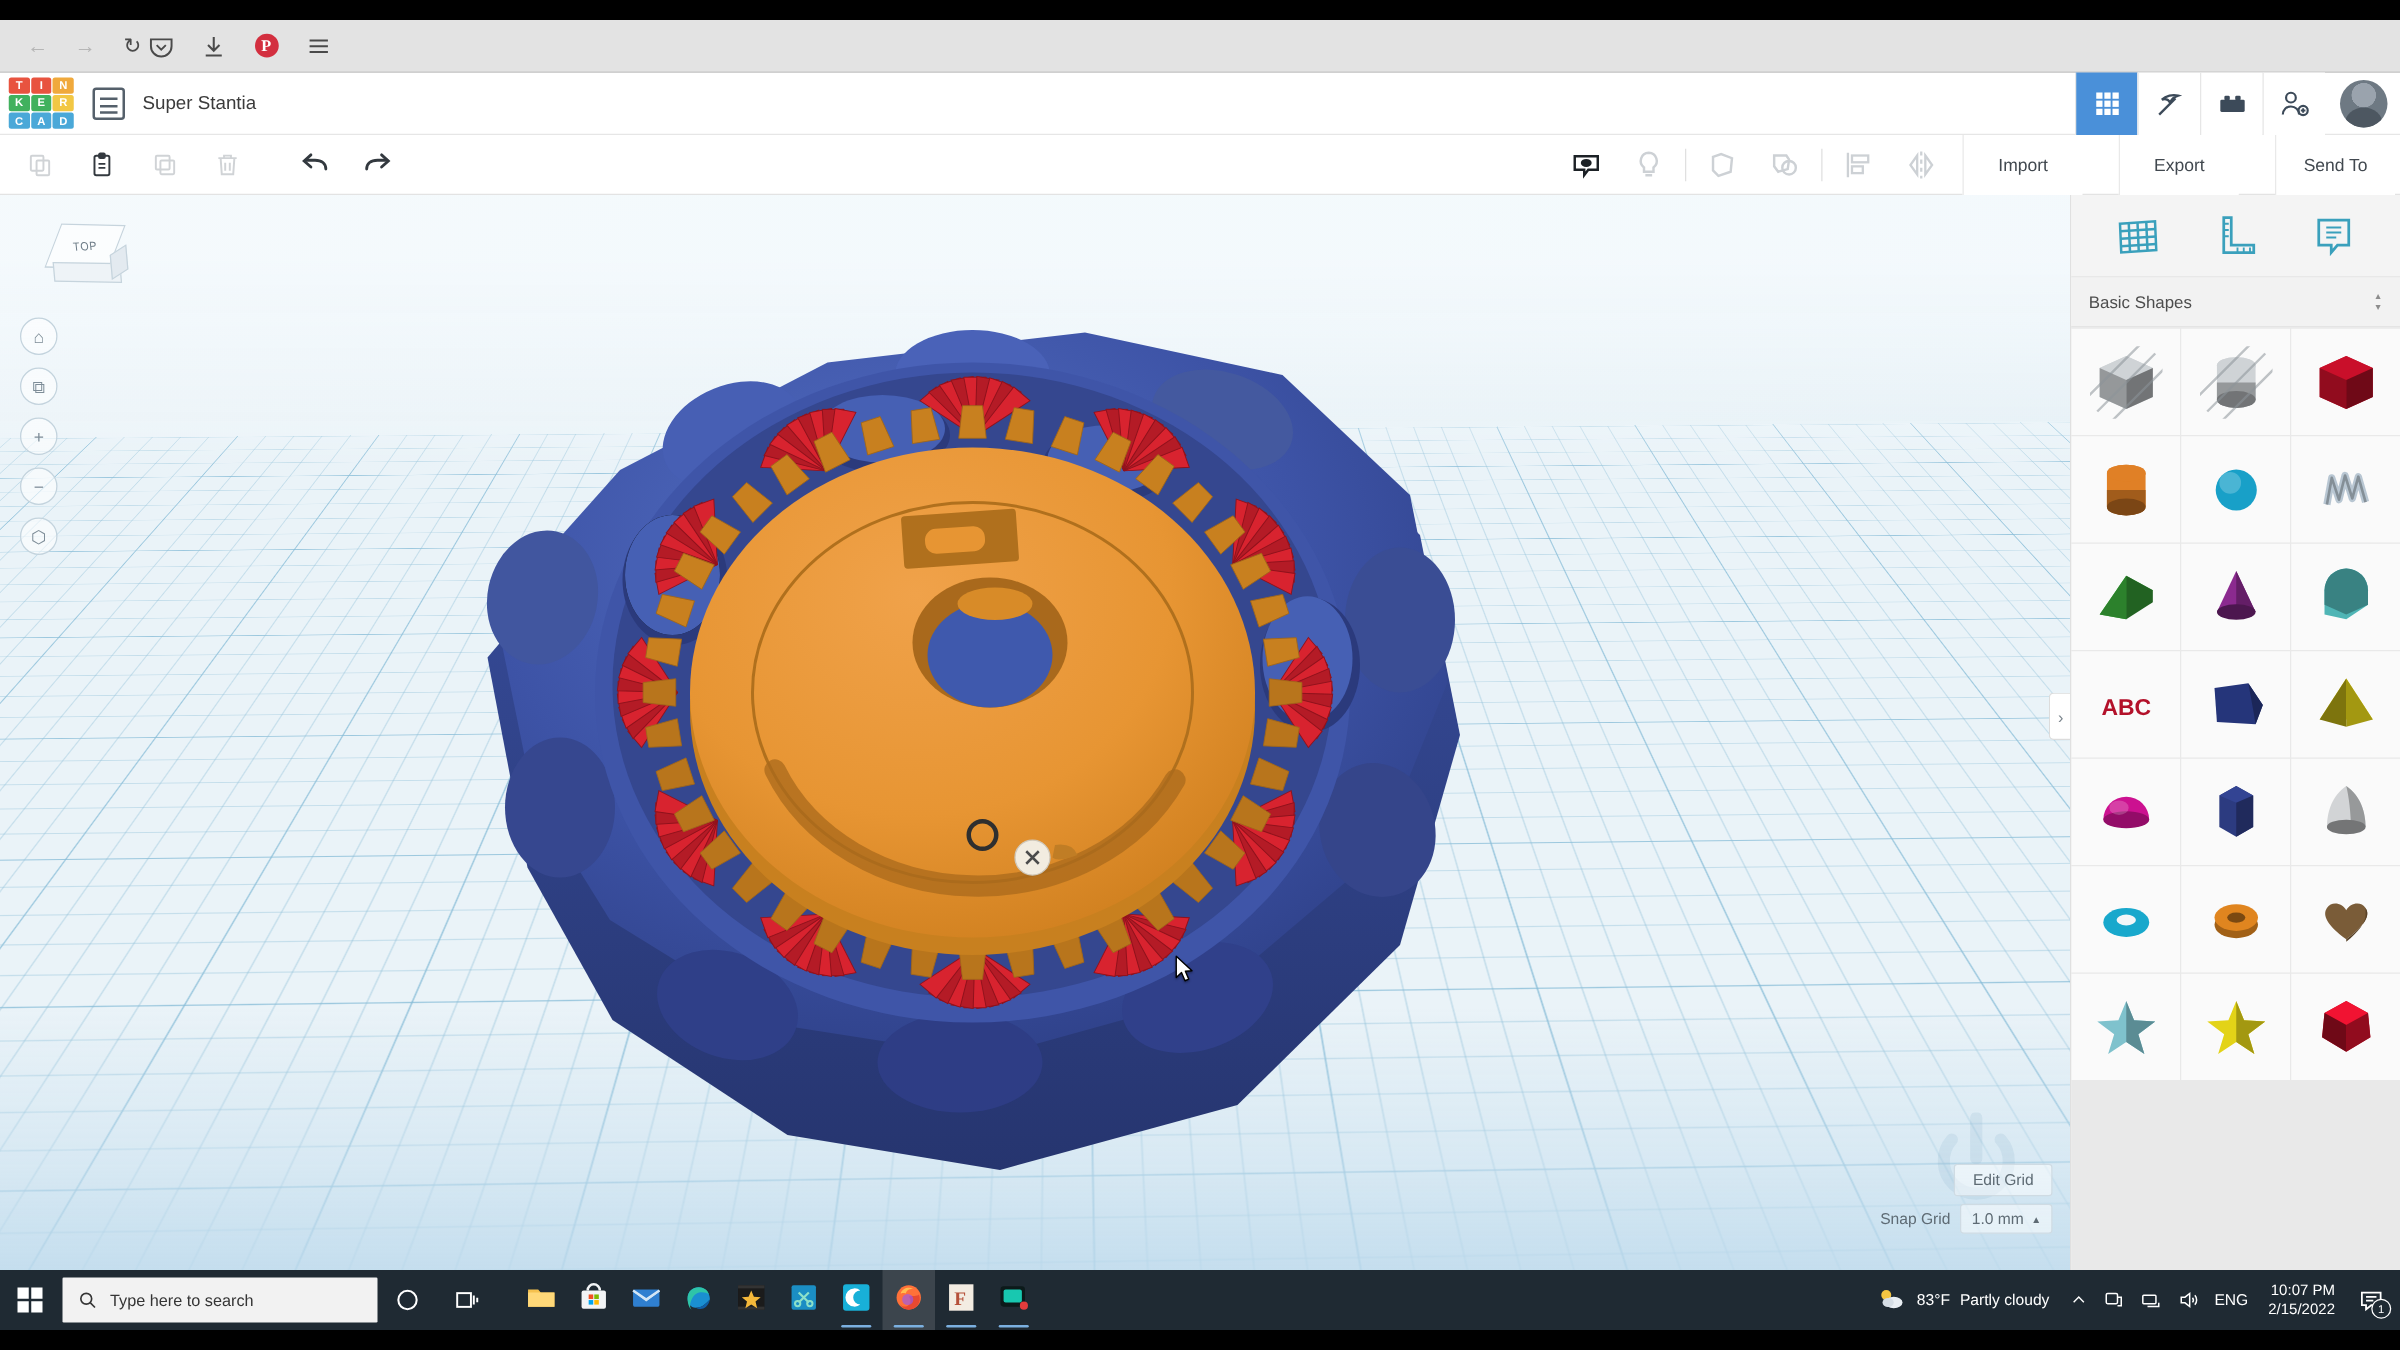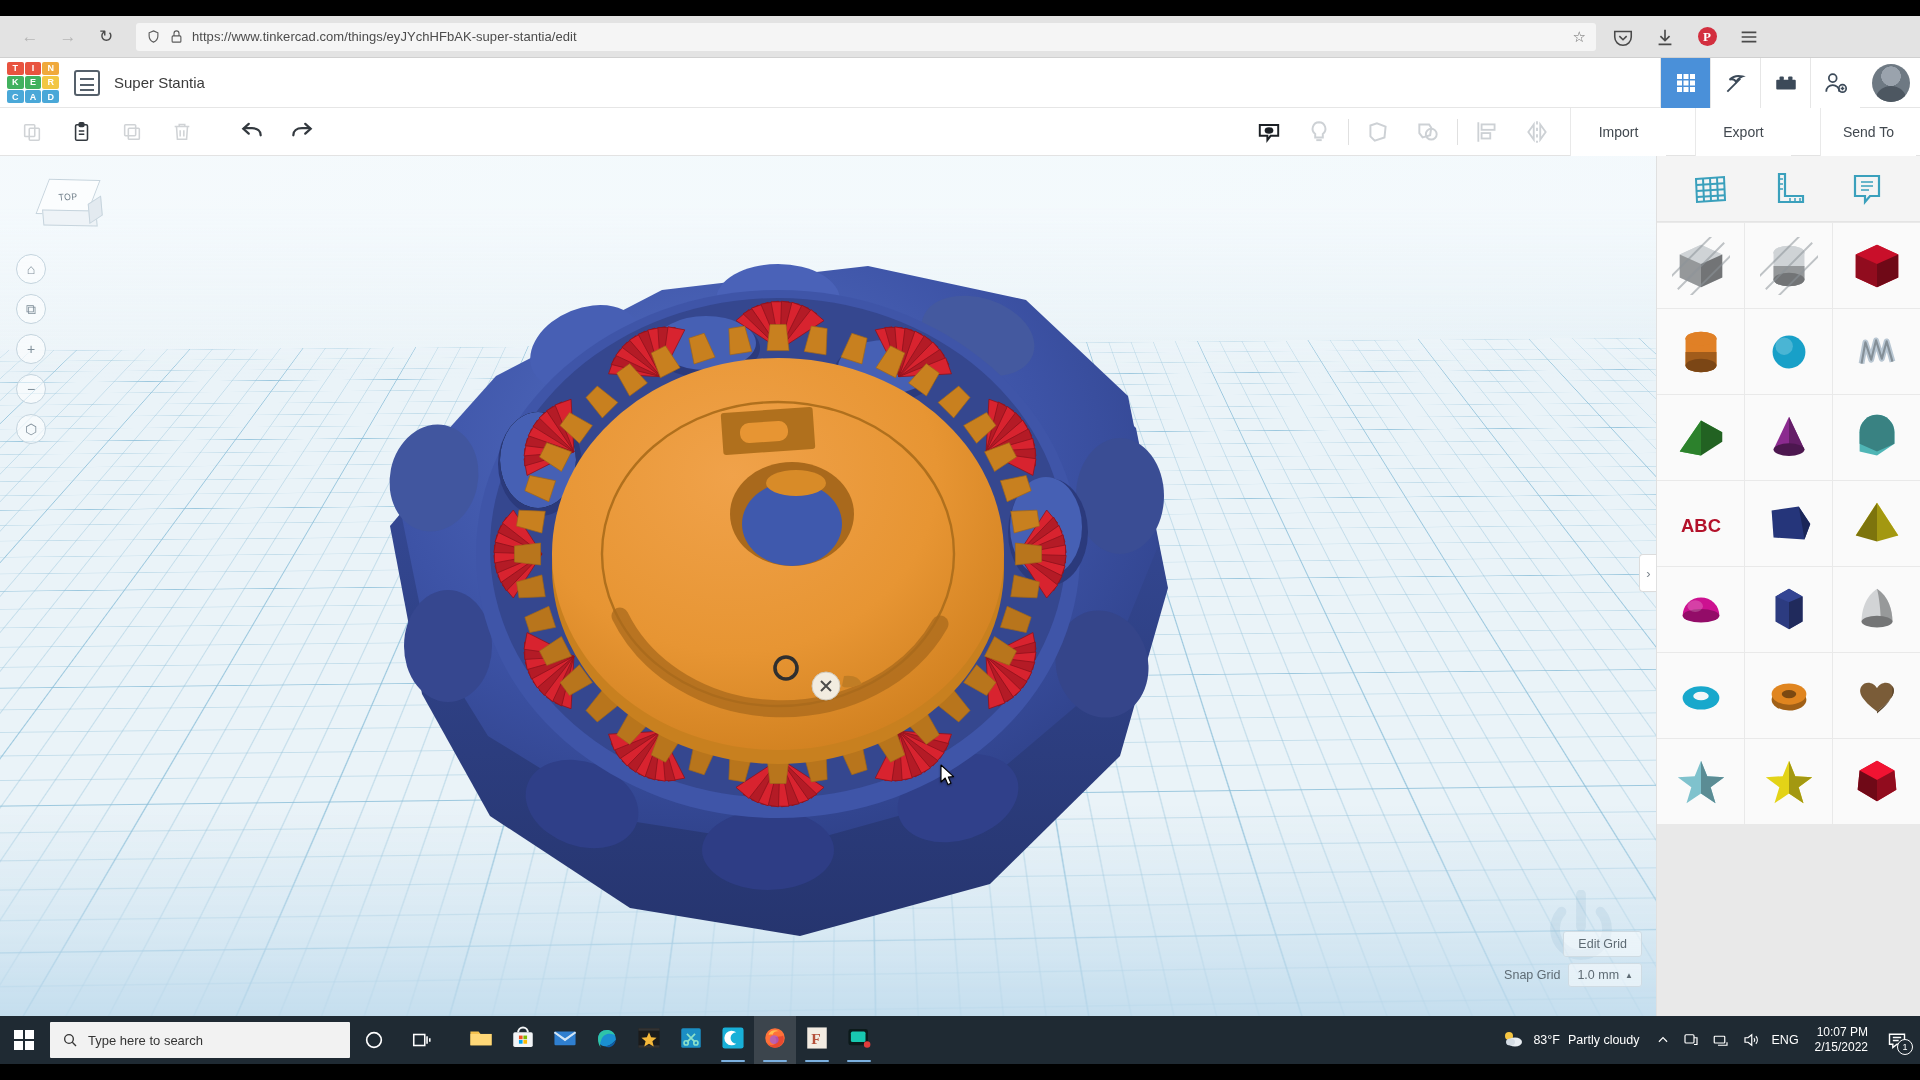--- a/index.html
+++ b/index.html
@@ -237,21 +237,21 @@
 
   
   .taskbar {
     position: absolute; left:0; top: 1016px; width: 1920px; height: 48px;
     background: #1f2a33; display:flex; align-items:center;
   }
   .start-btn { width: 48px; height:48px; display:flex; align-items:center; justify-content:center; }
   .start-logo { width:20px; height:20px; display:grid; grid-template-columns:1fr 1fr; grid-template-rows:1fr 1fr; gap:2px; }
   .start-logo i { background:#fff; display:block; }
   .search-box {
-    width: 300px; height: 36px; background:#f2f2f2; border-radius: 1px;
+    width: 252px; height: 36px; background:#f2f2f2; border-radius: 1px;
     display:flex; align-items:center; gap:10px; padding: 12px 12px; margin-left: 2px;
   }
   .search-box .ph { font-size: 13px; color:#353535; }
   .tb-sys-btn { width: 48px; height:48px; display:flex; align-items:center; justify-content:center; color:#fff; }
   .tb-apps { display:flex; align-items:center; gap: 0; margin-left: 14px; }
   .tb-app {
     width: 42px; height:48px; display:flex; align-items:center; justify-content:center; position:relative;
   }
   .tb-app.running::after {
     content:''; position:absolute; left:9px; right:9px; bottom:2px; height:2.5px; background:#7bb0e0; border-radius:2px;
@@ -285,31 +285,20 @@
 
   <div class="browser-top"></div>
 
   <div class="browser-bar">
     <div class="nav-btns">
       <div class="nav-btn disabled">←</div>
       <div class="nav-btn disabled">→</div>
       <div class="nav-btn">↻</div>
     </div>
 
-    <div class="url-wrap">
-      <svg class="url-icon" viewBox="0 0 24 24" fill="none" stroke="currentColor" stroke-width="1.8">
-        <path d="M12 3l7 3v5c0 5-3 8-7 10-4-2-7-5-7-10V6z"></path>
-      </svg>
-      <svg class="url-icon" viewBox="0 0 24 24" fill="none" stroke="currentColor" stroke-width="1.8">
-        <rect x="5" y="11" width="14" height="10" rx="1.6"></rect>
-          <path d="M8 11V7a4 4 0 018 0v4"></path>
-      </svg>
-      <span class="url-text">https://www.tinkercad.com/things/eyJYchHFbAK-super-stantia/edit</span>
-      <span class="star-btn">☆</span>
-    </div>
 
     <div class="ext-icons">
       <div class="ext-icon">
         <svg viewBox="0 0 24 24" fill="none" stroke="currentColor" stroke-width="1.7">
           <path d="M3 6h18v6c0 5-4 9-9 9s-9-4-9-9z"></path>
             <path d="M8 11l4 4 4-4"></path>
         </svg>
       </div>
       <div class="ext-icon">
         <svg viewBox="0 0 24 24" fill="none" stroke="currentColor" stroke-width="1.8">
@@ -790,20 +779,27 @@
         </svg>
       </div>
       <div class="panel-tool">
         <svg width="40" height="40" viewBox="0 0 40 40" fill="none" stroke="#3aa0bc" stroke-width="2.2">
           <path d="M8 7h24v20h-9l-5 6v-6H8z"></path>
           <path d="M14 13h12M14 17h12M14 21h8" stroke-width="1.6"></path>
         </svg>
       </div>
     </div>
 
+    <div class="shape-select">
+      <span class="shape-select-label">Basic Shapes</span>
+      <span class="spinner">
+        <span>▲</span>
+          <span>▼</span>
+      </span>
+    </div>
 
     <div class="shape-grid" id="shapeGrid">
         <div class="shape-cell" title="Box Hole">
           <svg viewBox="0 0 60 60">
             <path d="M8 18 L30 8 L52 18 L52 42 L30 52 L8 42 Z" fill="#cfd3d6"></path>
             <path d="M8 18 L30 28 L52 18 L30 8 Z" fill="#cfd3d6" opacity="0.95"></path>
             <path d="M8 18 L30 28 L30 52 L8 42 Z" fill="rgb(149,152,154)"></path>
             <path d="M52 18 L30 28 L30 52 L52 42 Z" fill="rgb(114,116,118)"></path>
             <path d="M6 54 L54 6 M-4 44 L44 -4 M16 64 L64 16" stroke="#8d9399" stroke-width="2" fill="none" opacity=".55"></path>
           </svg>

